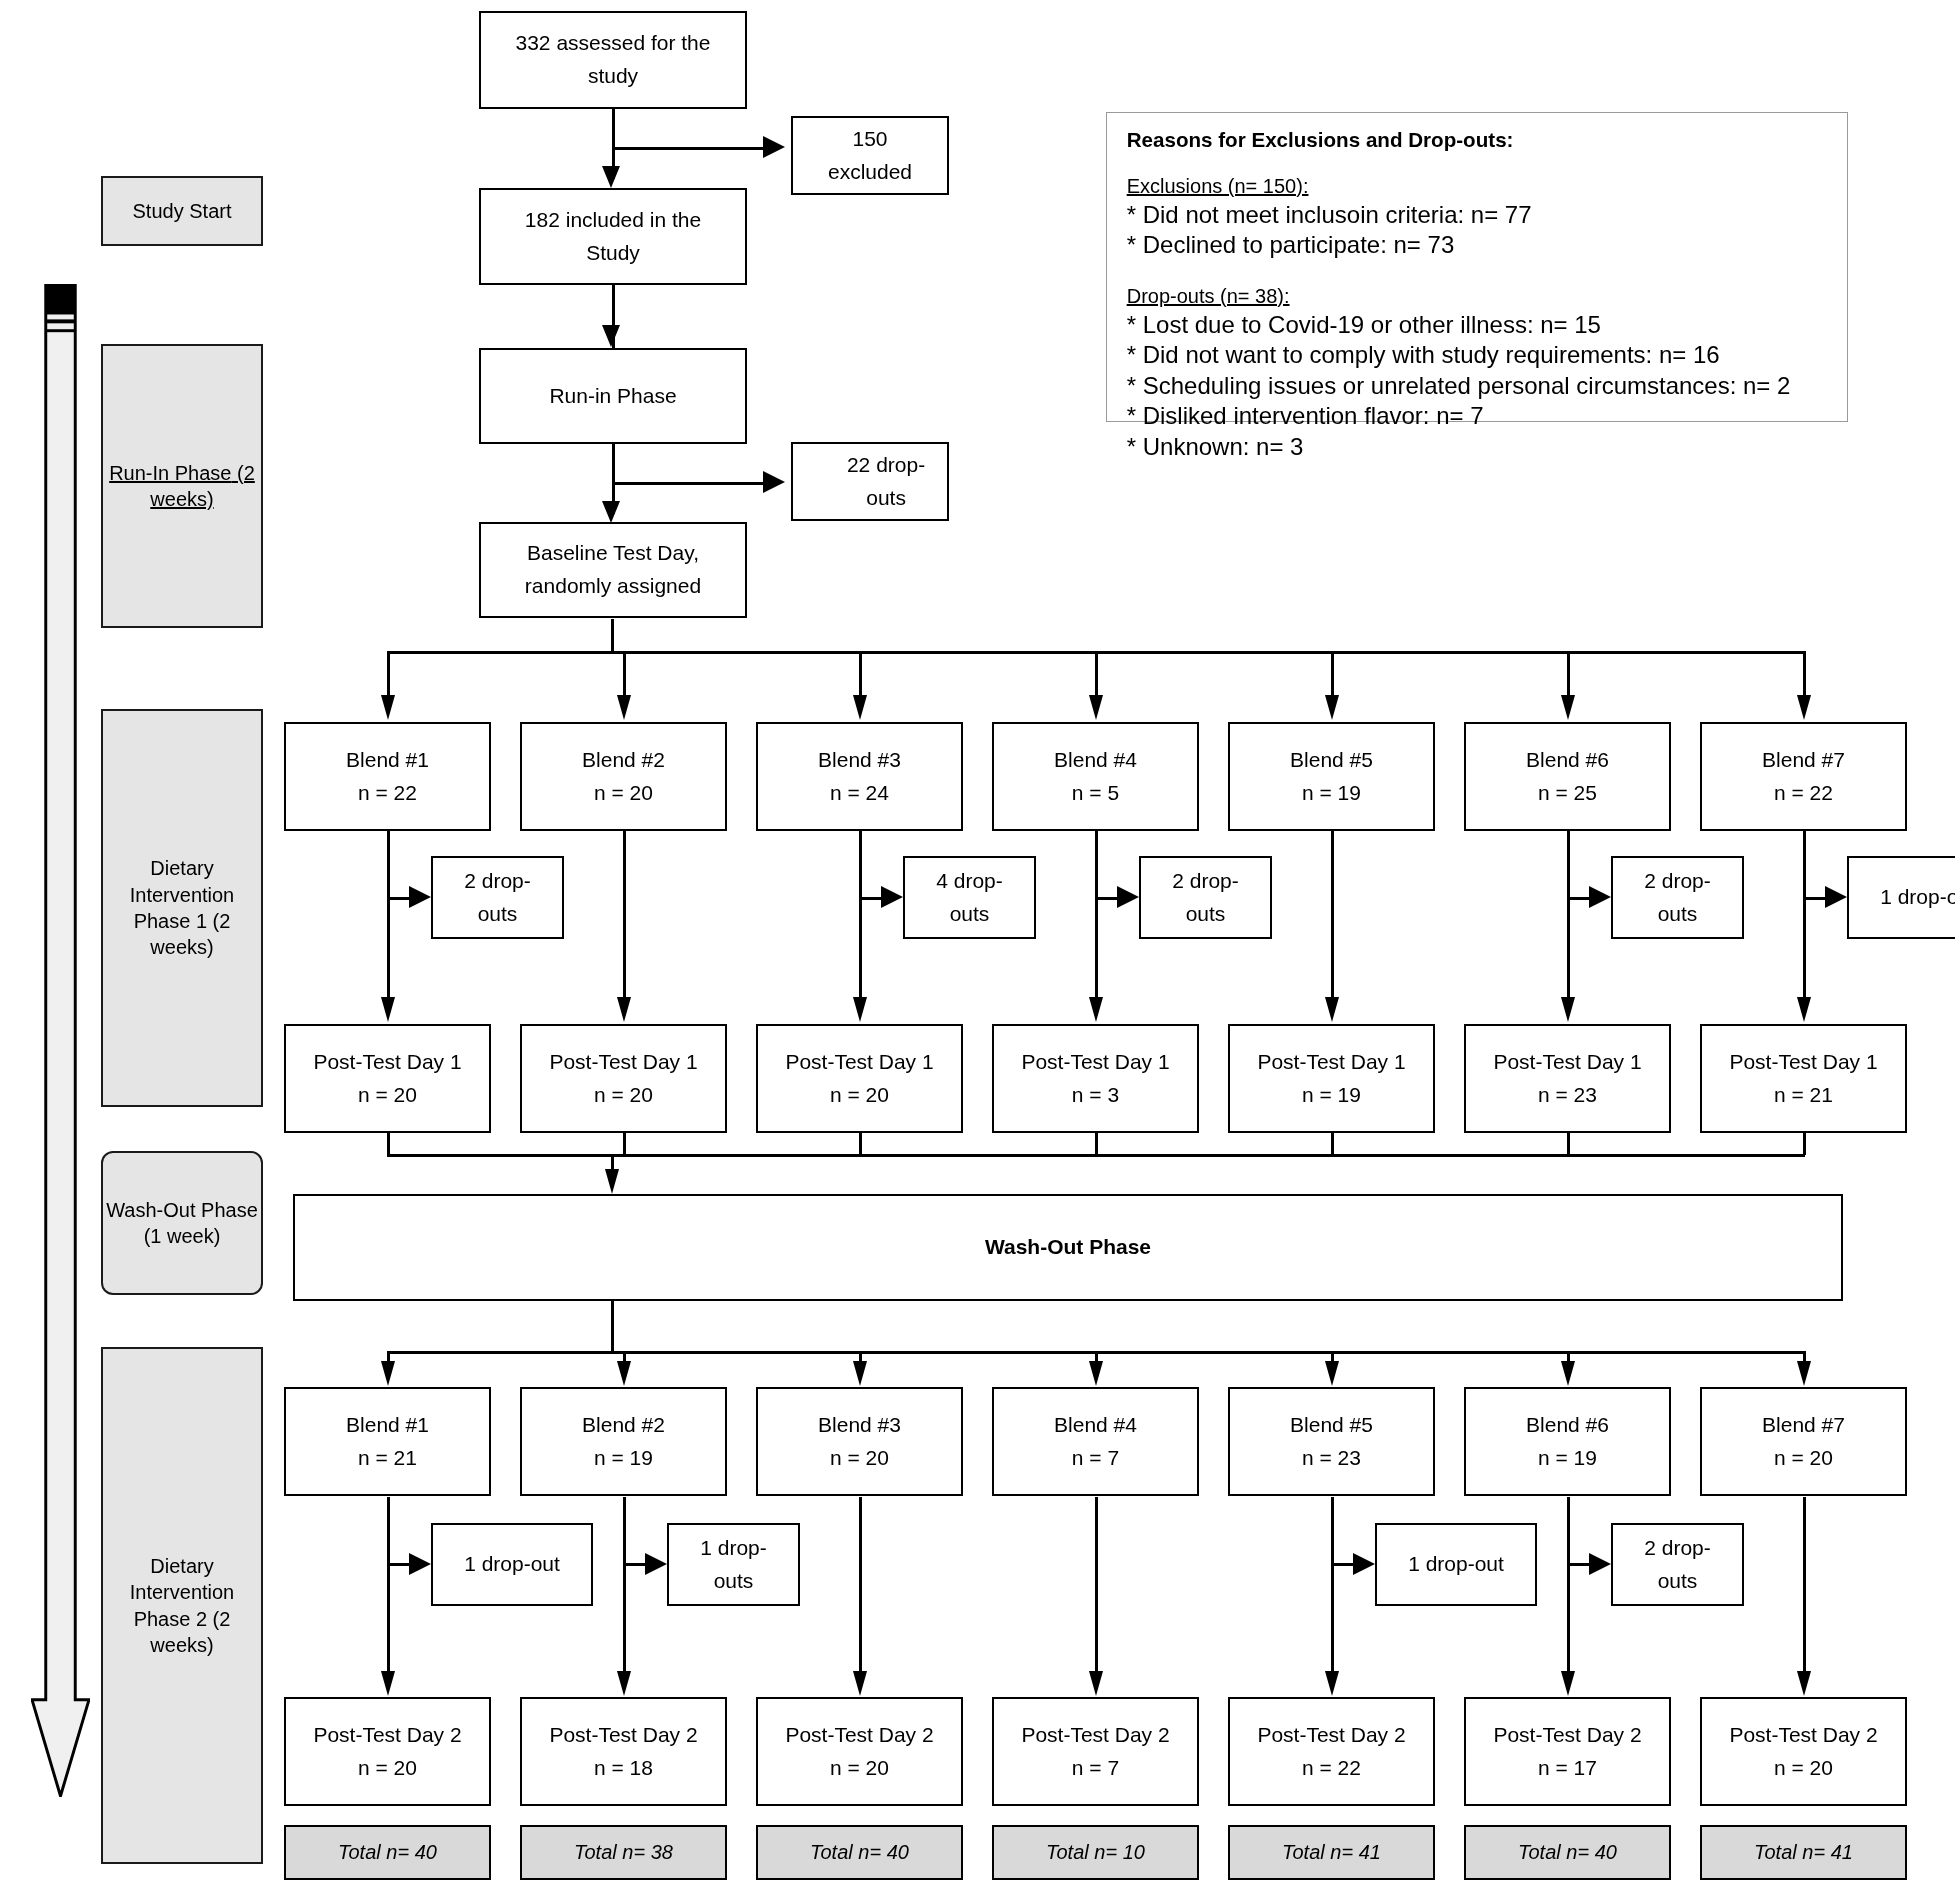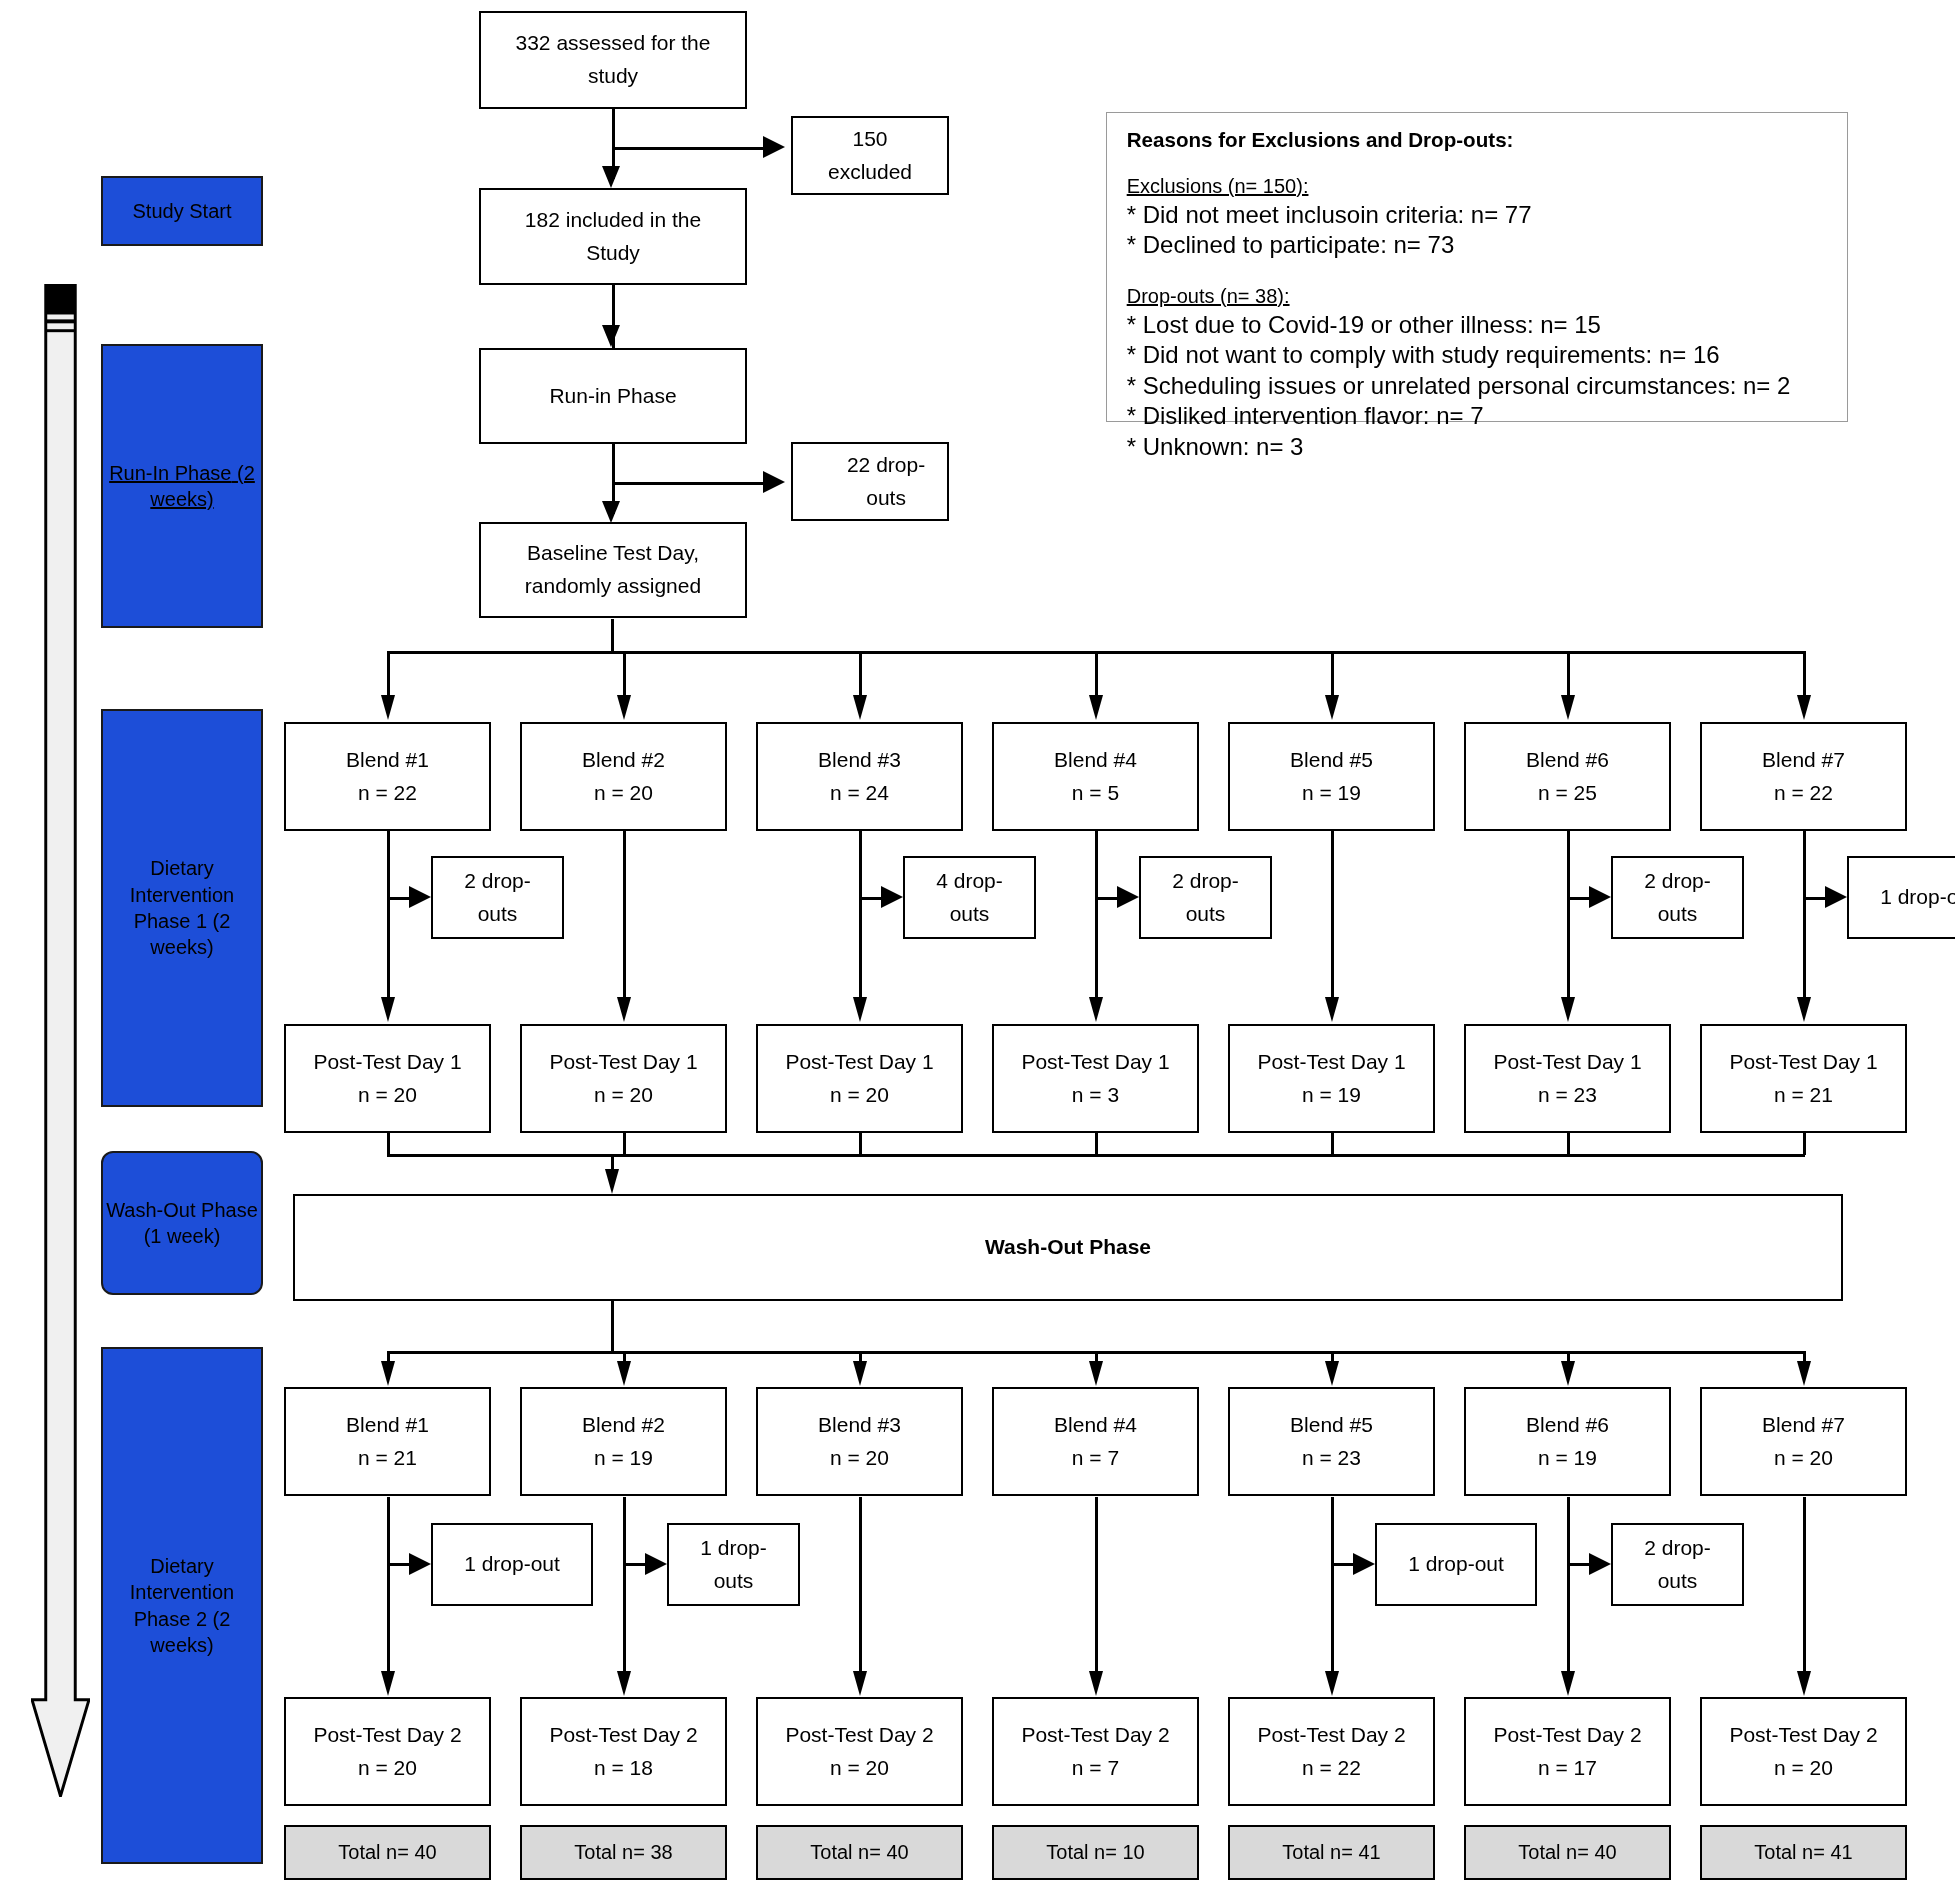--- a/index.html
+++ b/index.html
@@ -30,35 +30,36 @@
     padding:2px 3.9px;
   }
   .box .ln{display:block;width:100%;}
   .box.two-line{line-height:1.55;}
 
   
   .phase-box{
     position:absolute;
     box-sizing:border-box;
     border:2.9px solid #1a1a1a;
-    background:#1d4ed8;
+    background:#e5e5e5;
     display:flex;
     align-items:center;
     justify-content:center;
     text-align:center;
     font-size:20px;
     line-height:1.32;
     padding:2px 2.9px;
   }
 
   
   .total-box{
     background:#d9d9d9;
     border:2.5px solid #000;
     font-size:20px;
+    font-style:italic;
   }
 
   
   .legend{
     position:absolute;
     box-sizing:border-box;
     border:1.5px solid #9a9a9a;
     background:#ffffff;
     padding:16.7px 19.7px;
     font-size:19.7px;

